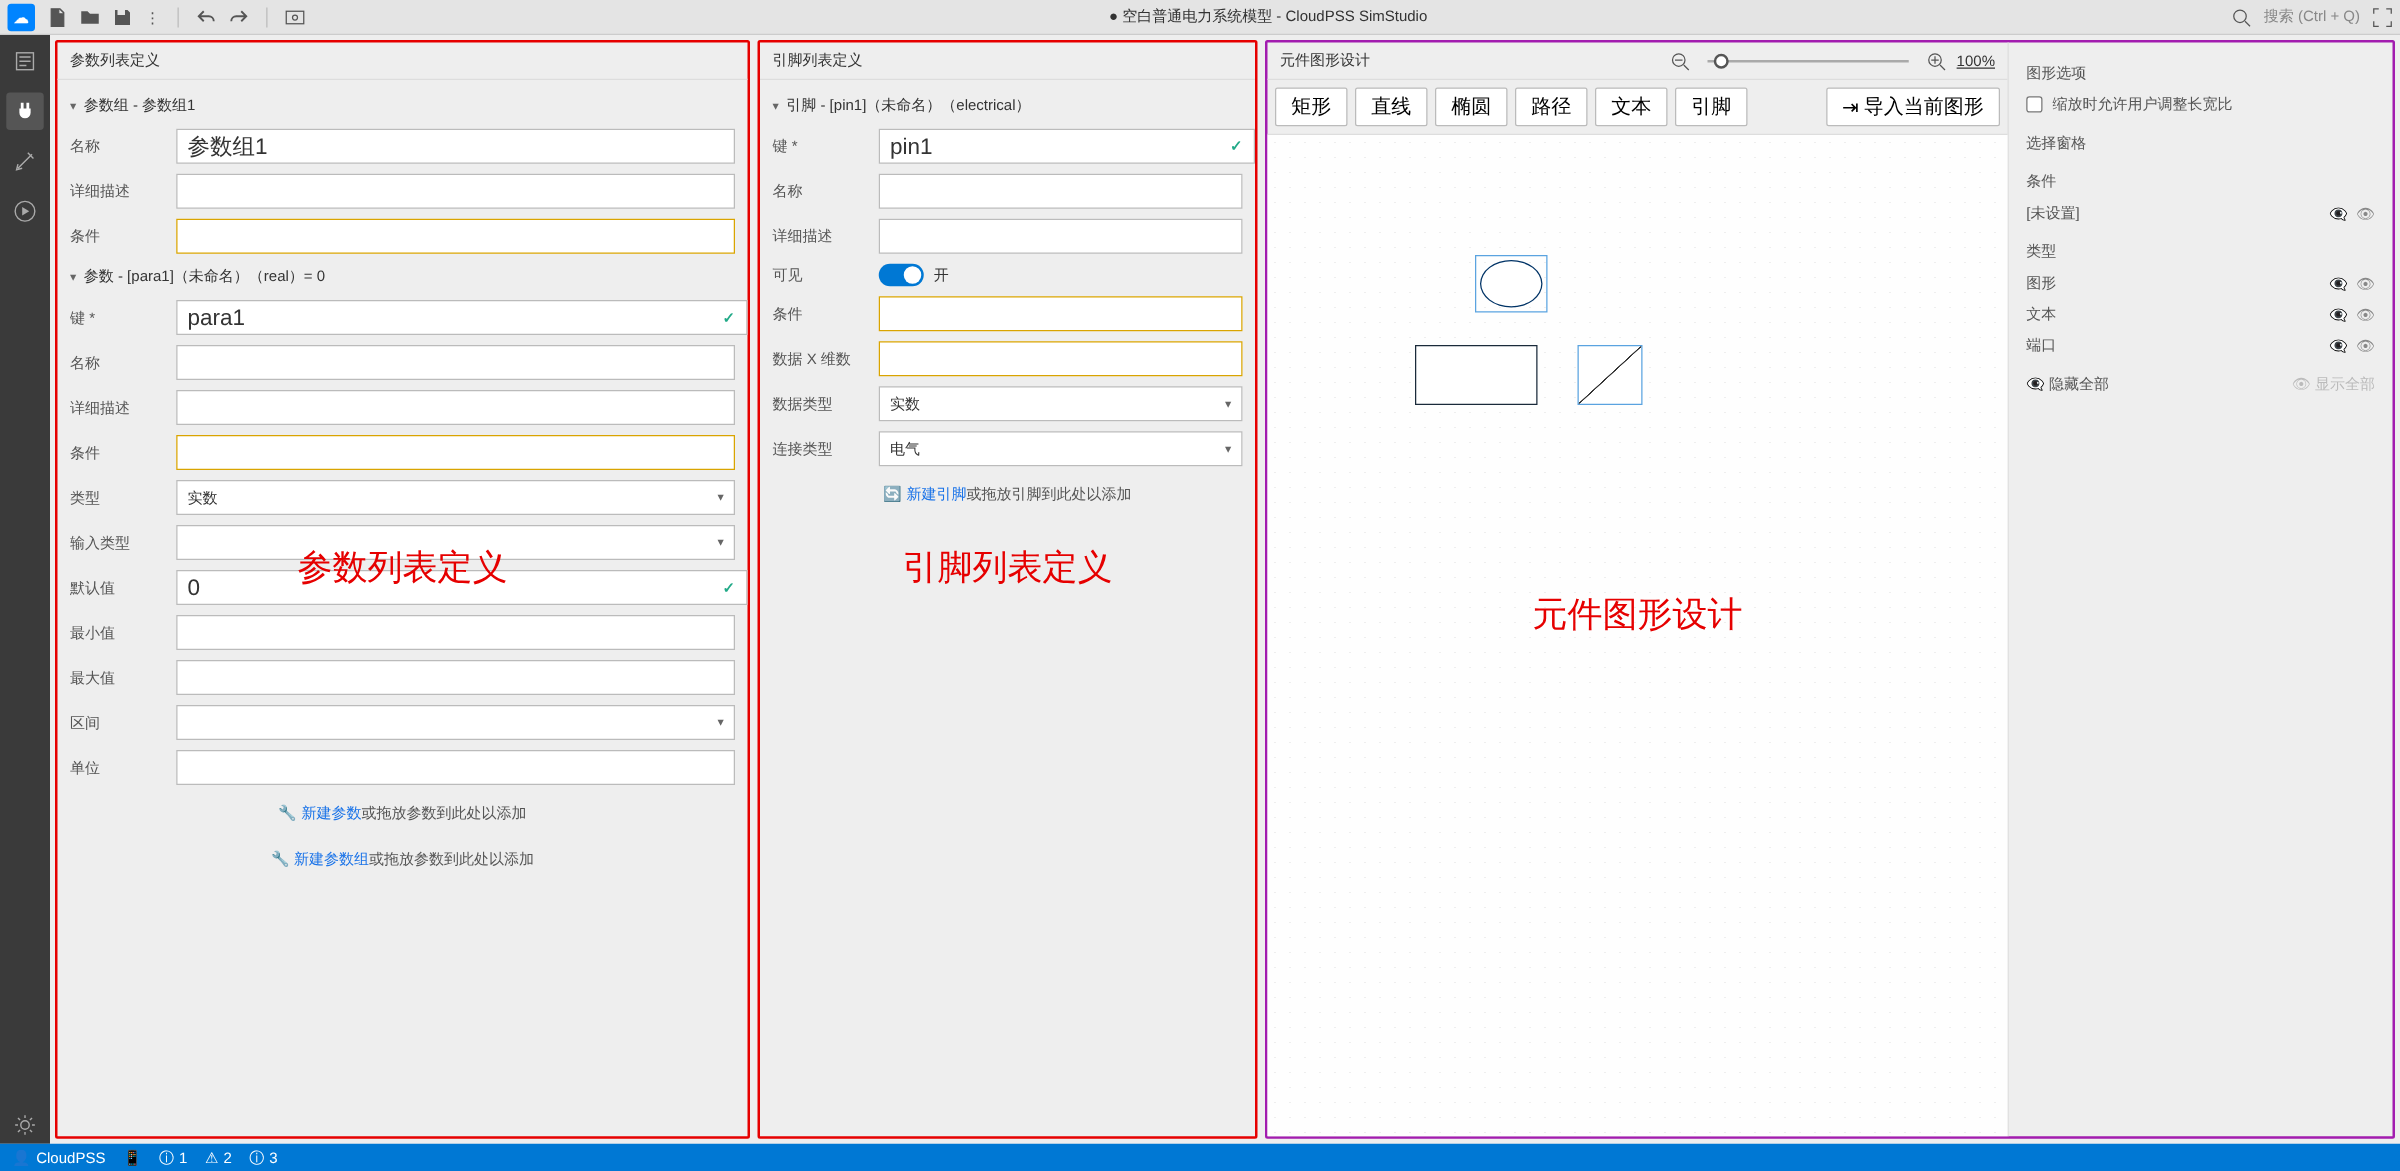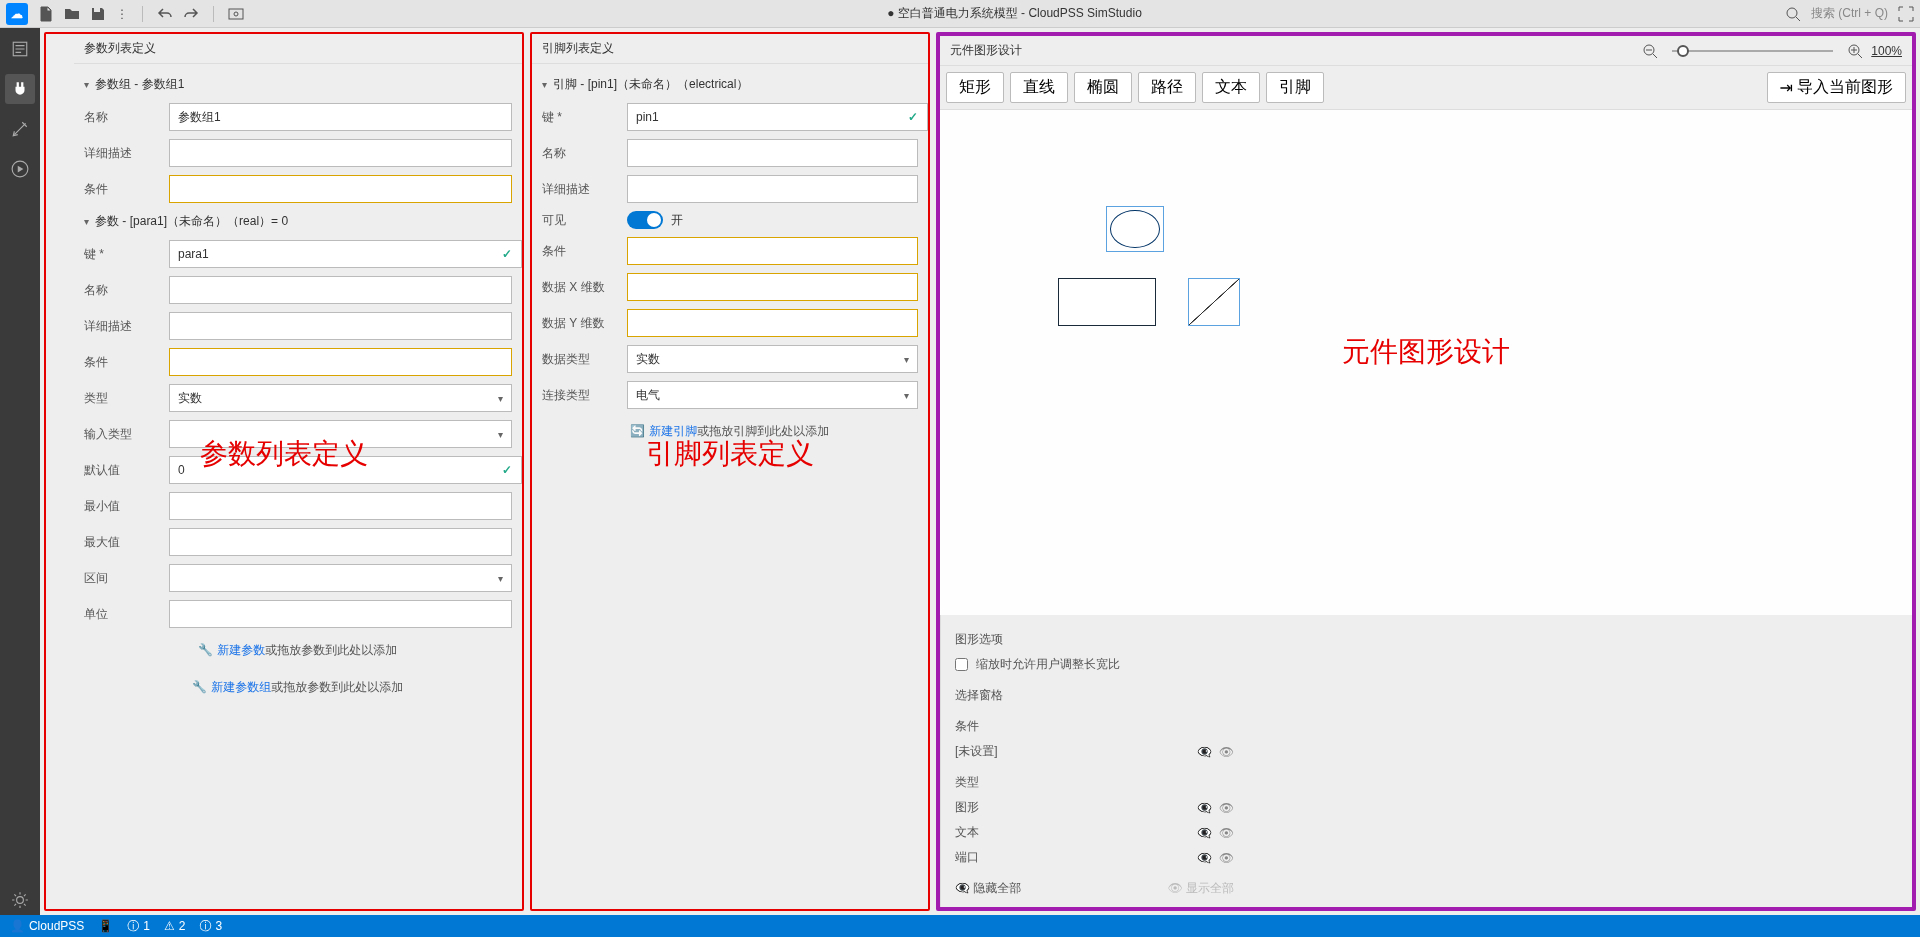--- a/index.html
+++ b/index.html
@@ -22,28 +22,28 @@
 .rail-icon { width:30px; height:30px; display:flex; align-items:center; justify-content:center; color:#aaa; cursor:pointer; border-radius:3px; }
 .rail-icon.active { background:#555; color:#fff; }
 .rail-spacer { flex:1; }
 
 
 .panels { flex:1; display:flex; gap:6px; padding:4px; }
 .panel { background:#eeeeee; border:2px solid #e60000; border-radius:2px; display:flex; flex-direction:column; position:relative; }
 .panel-header { padding:6px 10px; font-size:12px; color:#333; border-bottom:1px solid #ddd; display:flex; align-items:center; justify-content:space-between; }
 .panel-body { padding:6px 10px; overflow:auto; }
 
-.panel-params { width:480px;padding-left:28px; }
+.panel-params { width:556px; }
 .panel-pins { width:400px; }
-.panel-graphic { flex:1; display:flex; flex-direction:column; border:4px solid #a21caf; }
+.panel-graphic { flex:1; display:flex; flex-direction:row; border:2px solid #a21caf; }
 
 .collapse-row { display:flex; align-items:center; gap:6px; padding:6px 0; cursor:pointer; color:#333; }
 .form-row { display:flex; align-items:center; padding:4px 0; }
 .form-label { width:85px; color:#555; font-size:12px; }
-.form-input { flex:1; height:28px; border:1px solid #bbb; background:#fff; padding:0 8px; font-size:12px; color:#333; position:relative; }
+.form-input { flex:1; height:28px; border:1px solid #bbb; background:#fff; padding:0 8px; font-size:18px; color:#333; position:relative; }
 .form-input.warn { border:1px solid #d9a400; }
 .form-select { flex:1; height:28px; border:1px solid #bbb; background:#fff; padding:0 8px; font-size:12px; color:#333; display:flex; align-items:center; justify-content:space-between; }
 .check { color:#2a8; font-weight:bold; margin-left:-20px; z-index:2; }
 
 .toggle { width:36px; height:18px; border-radius:10px; background:#0078d4; position:relative; }
 .toggle::after { content:""; position:absolute; right:2px; top:2px; width:14px; height:14px; border-radius:50%; background:#fff; }
 .toggle-label { margin-left:8px; color:#333; }
 
 .link-row { text-align:center; padding:10px 0; color:#555; }
 .link-row a { color:#1a73e8; text-decoration:none; }
@@ -277,24 +277,20 @@
                 <div class="toggle"></div>
                 <span class="toggle-label">开</span>
               </div>
             </div>
           <div class="form-row">
               <div class="form-label">条件</div>
               <input class="form-input warn" style="">
             </div>
           <div class="form-row">
               <div class="form-label">数据 X 维数</div>
-              <input class="form-input warn" style="">
-            </div>
-          <div class="form-row">
-              <div class="form-label">数据 Y 维数</div>
               <input class="form-input warn" style="">
             </div>
           <div class="form-row">
               <div class="form-label">数据类型</div>
               <div class="form-select">
                 <span>实数</span>
                 <span class="chev">▾</span>
               </div>
             </div>
           <div class="form-row">

